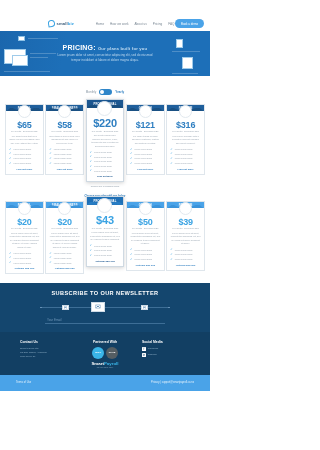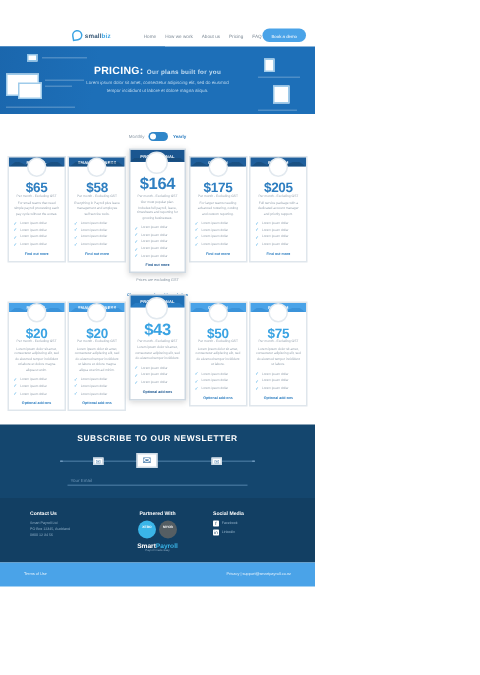--- a/index.html
+++ b/index.html
@@ -280,21 +280,21 @@
         <button class="card-btn">Find out more</button>
       </div>
     </div>
 
     <div class="card featured">
       <div class="card-head">
           <div class="mtn"></div>
           <div class="nm">PROFESSIONAL</div>
         </div>
       <div class="card-circle"></div>
-      <div class="price">$164</div>
+      <div class="price">$220</div>
       <div class="price-note">Per month - Excluding GST</div>
       <div class="card-body">
         <div class="blurb">Our most popular plan. Includes full payroll, leave, timesheets and reporting for growing businesses.</div>
         <div class="feat-list">
           <div class="feat">
               <span class="chk">✓</span>
               <span class="t">Lorem ipsum dollar</span>
             </div>
           <div class="feat">
               <span class="chk">✓</span>
@@ -316,21 +316,21 @@
         <button class="card-btn">Find out more</button>
       </div>
     </div>
 
     <div class="card">
       <div class="card-head">
           <div class="mtn"></div>
           <div class="nm">GROWTH</div>
         </div>
       <div class="card-circle"></div>
-      <div class="price">$175</div>
+      <div class="price">$121</div>
       <div class="price-note">Per month - Excluding GST</div>
       <div class="card-body">
         <div class="blurb">For larger teams needing advanced rostering, costing and custom reporting.</div>
         <div class="feat-list">
           <div class="feat">
               <span class="chk">✓</span>
               <span class="t">Lorem ipsum dollar</span>
             </div>
           <div class="feat">
               <span class="chk">✓</span>
@@ -348,21 +348,21 @@
         <button class="card-btn">Find out more</button>
       </div>
     </div>
 
     <div class="card">
       <div class="card-head">
           <div class="mtn"></div>
           <div class="nm">PREMIUM</div>
         </div>
       <div class="card-circle"></div>
-      <div class="price">$205</div>
+      <div class="price">$316</div>
       <div class="price-note">Per month - Excluding GST</div>
       <div class="card-body">
         <div class="blurb">Full service package with a dedicated account manager and priority support.</div>
         <div class="feat-list">
           <div class="feat">
               <span class="chk">✓</span>
               <span class="t">Lorem ipsum dollar</span>
             </div>
           <div class="feat">
               <span class="chk">✓</span>
@@ -499,21 +499,21 @@
         <button class="card-btn">Optional add-ons</button>
       </div>
     </div>
 
     <div class="card">
       <div class="card-head">
           <div class="mtn"></div>
           <div class="nm">PREMIUM</div>
         </div>
       <div class="card-circle"></div>
-      <div class="price">$75</div>
+      <div class="price">$39</div>
       <div class="price-note">Per month - Excluding GST</div>
       <div class="card-body">
         <div class="blurb">Lorem ipsum dolor sit amet, consectetur adipiscing elit, sed do eiusmod tempor incididunt ut labore.</div>
         <div class="feat-list">
           <div class="feat">
               <span class="chk">✓</span>
               <span class="t">Lorem ipsum dollar</span>
             </div>
           <div class="feat">
               <span class="chk">✓</span>

